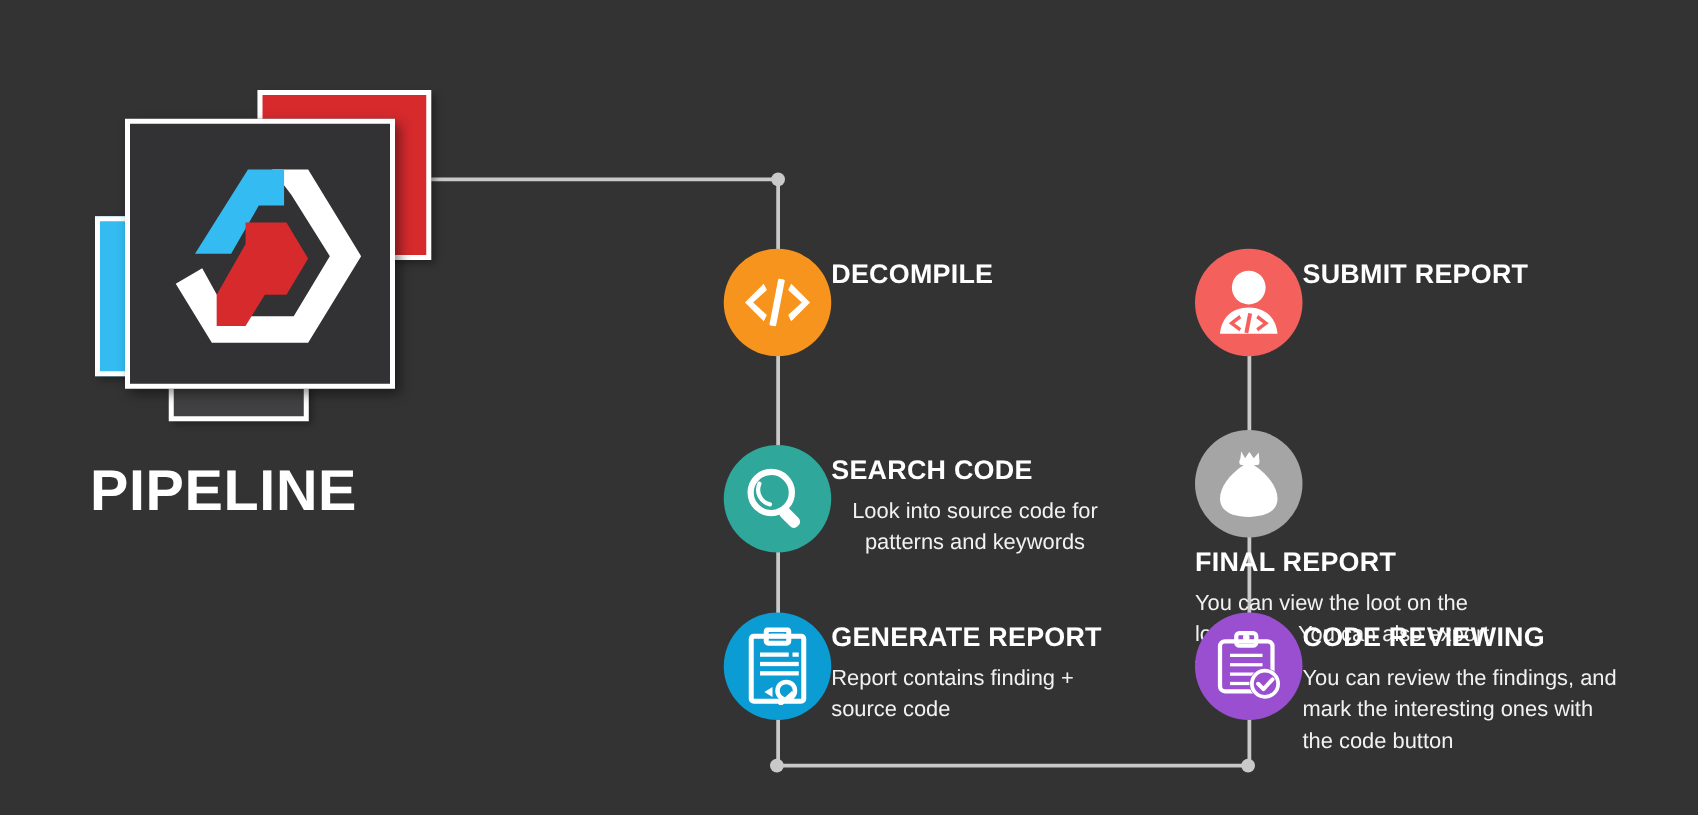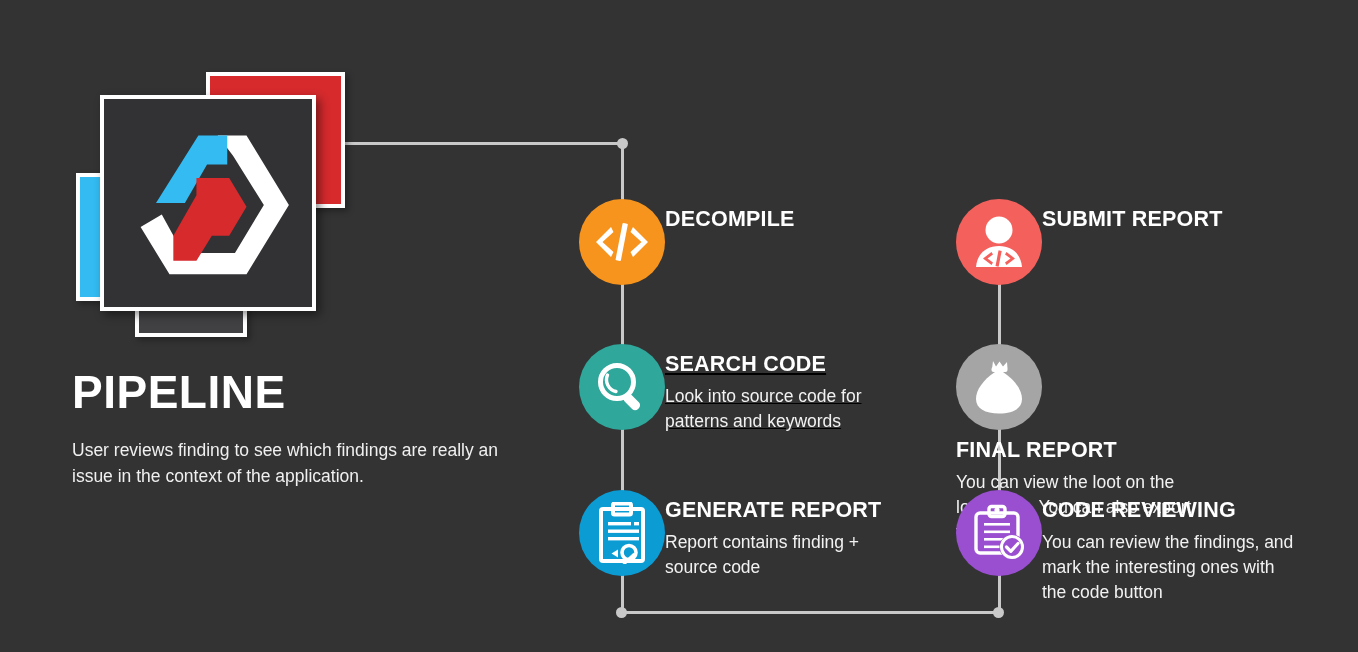--- a/index.html
+++ b/index.html
@@ -148,47 +148,46 @@
       <path d="M118 38 L148 38 L192 110 L148 182 L68 182 L38 133 L60 120 L82 160 L136 160 L166 110 L134 59 Z" fill="#ffffff"></path>
 
       <path d="M98 38 L128 38 L128 68 L107 68 L84 108 L54 108 Z" fill="#33bbf2"></path>
 
       <path d="M96 82 L130 82 L148 112 L130 142 L112 142 L96 168 L72 168 L72 142 L96 100 Z" fill="#d62a2d"></path>
     </svg>
   </div>
 
   <div id="headline">
     <div id="page-title">PIPELINE</div>
-    <div id="page-subtitle">User reviews finding to see which findings are really an issue in the context of the application.</div>
   </div>
 
   <div class="step" style="left:579px; top:199px; width:340px;">
     <div class="step-icon" style="background:#f7941d;">
       <svg width="56" height="44" viewBox="0 0 56 44" xmlns="http://www.w3.org/2000/svg">
         <path d="M17 7 L19.5 12 L8.5 22 L19.5 32 L17 37 L2 22 Z" fill="#ffffff"></path>
         <path d="M39 7 L36.5 12 L47.5 22 L36.5 32 L39 37 L54 22 Z" fill="#ffffff"></path>
         <rect x="25" y="3" width="5.4" height="38" rx="1" fill="#ffffff" transform="rotate(11 27.7 22)"></rect>
       </svg>
     </div>
     <div class="step-text">
       <div class="step-title">DECOMPILE</div>
     </div>
   </div>
 
-  <div class="step" style="left:579px; top:344px; width:330px;text-decoration:underline;">
+  <div class="step" style="left:579px; top:356px; width:330px;">
     <div class="step-icon" style="background:#2fa79b;">
       <svg width="56" height="56" viewBox="0 0 56 56" xmlns="http://www.w3.org/2000/svg">
         <circle cx="23" cy="23" r="16.5" fill="none" stroke="#ffffff" stroke-width="5"></circle>
         <path d="M13.5 16 A12 12 0 0 0 22 32.5" fill="none" stroke="#ffffff" stroke-width="3.4" stroke-linecap="round"></path>
         <rect x="33" y="33.5" width="9.5" height="19" rx="4.2" fill="#ffffff" transform="rotate(-45 37.7 43)"></rect>
       </svg>
     </div>
     <div class="step-text">
       <div class="step-title">SEARCH CODE</div>
-      <div class="step-desc" style="max-width:230px;">Look into source code for patterns and keywords</div>
+      <div class="step-desc" style="max-width:230px;text-align:center;">Look into source code for patterns and keywords</div>
     </div>
   </div>
 
   <div class="step" style="left:579px; top:490px; width:340px;">
     <div class="step-icon" style="background:#0c9cd4;">
       <svg width="50" height="62" viewBox="0 0 50 62" xmlns="http://www.w3.org/2000/svg">
         <rect x="4" y="7" width="42" height="52" rx="2" fill="none" stroke="#ffffff" stroke-width="4"></rect>
         <rect x="16" y="1.5" width="18" height="11" rx="1.5" fill="none" stroke="#ffffff" stroke-width="4"></rect>
         <rect x="20" y="5" width="10" height="3.6" fill="#ffffff"></rect>
         <rect x="11" y="20" width="23" height="3.4" fill="#ffffff"></rect>

